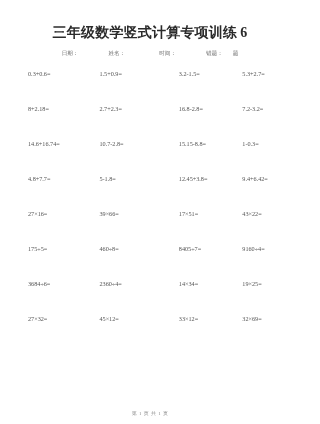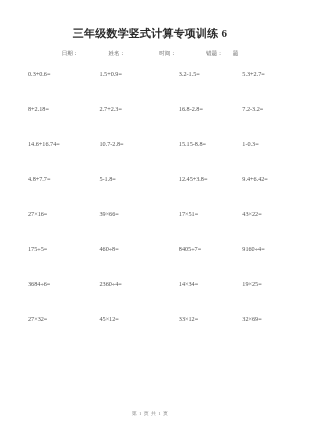--- a/index.html
+++ b/index.html
@@ -19,21 +19,21 @@
     width: 300px;
     height: 424px;
     box-sizing: border-box;
     padding: 0 18px;
     position: relative;
     display: flex;
     flex-direction: column;
   }
   .title {
     text-align: center;
-    font-size: 11px;
+    font-size: 14px;
     font-weight: bold;
     letter-spacing: 0.2px;
     color: #2b2b2b;
     margin-top: 26px;
     margin-bottom: 0;
     line-height: 14px;
     white-space: nowrap;
   }
   .title .title-num {
     font-family: "Liberation Serif", serif;

